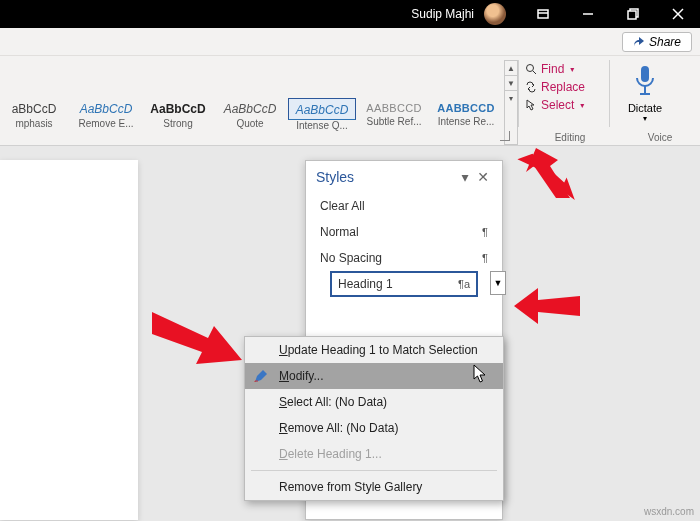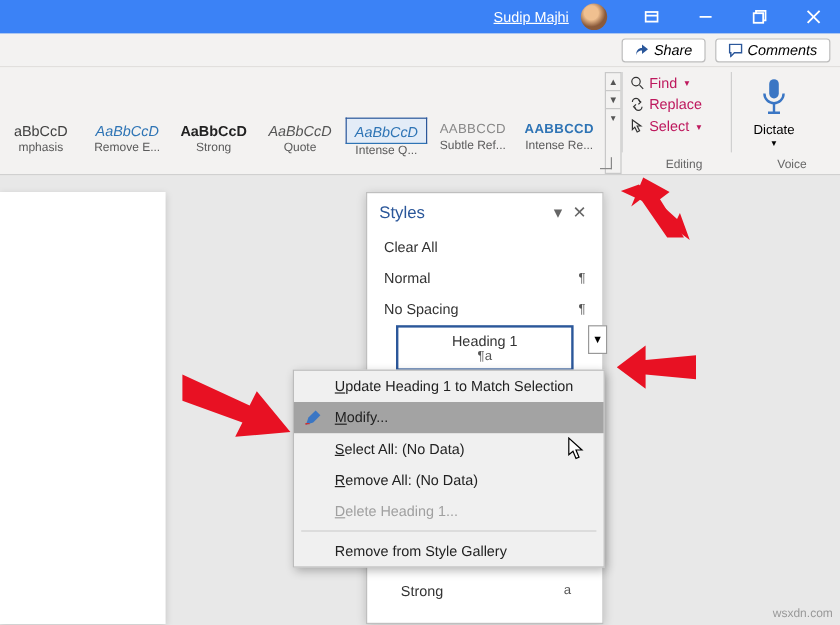--- a/index.html
+++ b/index.html
@@ -1,19 +1,19 @@
 <!DOCTYPE html>
 <html><head>
 <meta charset="utf-8">
 <style>
 * { box-sizing: border-box; margin: 0; padding: 0; font-family: "Segoe UI", sans-serif; }
 body { width: 700px; height: 521px; background: #e8e8e8; overflow: hidden; position: relative; }
 
 
-.titlebar { height: 28px; background: #3b82f6; display: flex; justify-content: flex-end; align-items: center; color: white; font-size: 12px; padding-right: 0; text-decoration: underline; }
+.titlebar { height: 28px; background: #000000; display: flex; justify-content: flex-end; align-items: center; color: white; font-size: 12px; padding-right: 0; }
 .titlebar .user { margin-right: 10px; }
 .titlebar .avatar { width: 22px; height: 22px; border-radius: 50%; background: radial-gradient(circle at 40% 35%, #f0c090 30%, #8a5a3a 60%); display: inline-block; vertical-align: middle; margin-right: 14px; }
 .titlebar .winbtn { width: 45px; height: 28px; display: flex; align-items: center; justify-content: center; color: white; }
 .titlebar .winbtn.close { background: transparent; }
 .titlebar svg { width: 12px; height: 12px; stroke: white; stroke-width: 1.5; fill: none; }
 
 
 .sharebar { height: 28px; background: #f3f2f1; display: flex; justify-content: flex-end; align-items: center; gap: 8px; padding: 0 8px; border-bottom: 1px solid #e1dfdd; }
 .sharebar .btn { border: 1px solid #bdbdbd; background: white; font-size: 12px; padding: 2px 10px; border-radius: 3px; display: flex; align-items: center; gap: 4px; font-style: italic; }
 
@@ -44,27 +44,27 @@
 
 
 .doc-area { position: absolute; top: 160px; left: 0; width: 138px; height: 360px; background: white; box-shadow: 0 2px 6px rgba(0,0,0,.15); }
 
 
 .styles-pane { position: absolute; top: 160px; left: 305px; width: 198px; height: 360px; background: white; border: 1px solid #bfbfbf; box-shadow: 0 2px 8px rgba(0,0,0,.2); font-size: 12px; }
 .styles-pane .hdr { display: flex; align-items: center; padding: 8px 10px; color: #2b579a; font-size: 14px; }
 .styles-pane .hdr .sp { flex: 1; }
 .styles-pane .hdr .ic { width: 18px; text-align: center; color: #666; cursor: default; }
 .sp-item { padding: 6px 14px; display: flex; align-items: center; justify-content: space-between; color: #333; }
-.sp-item.sel { border: 2px solid #2b579a; margin: 0 12px; padding: 4px 6px; flex-direction: column; }
+.sp-item.sel { border: 2px solid #2b579a; margin: 0 12px; padding: 4px 6px; }
 .sp-icon { font-size: 11px; color: #555; }
 .dd-btn { position: absolute; right: 0px; margin-right:-16px; top: 0; width: 16px; height: 24px; border:1px solid #999; background:#fff; display:flex; align-items:center; justify-content:center; font-size:9px;}
 .sel-wrap { position: relative; margin: 0 12px; }
 
 
-.ctx { position: absolute; top: 308px; left: 244px; width: 260px; background: #f0f0f0; border: 1px solid #bcbcbc; box-shadow: 2px 3px 8px rgba(0,0,0,.3); font-size: 12px; }
+.ctx { position: absolute; top: 336px; left: 244px; width: 260px; background: #f0f0f0; border: 1px solid #bcbcbc; box-shadow: 2px 3px 8px rgba(0,0,0,.3); font-size: 12px; }
 .ctx .mi { padding: 6px 14px 6px 34px; position: relative; color: #222; }
 .ctx .mi.hover { background: #a3a3a3; }
 .ctx .mi.disabled { color: #a0a0a0; }
 .ctx .sep { height: 1px; background: #d0d0d0; margin: 3px 6px; }
 .ctx .mi .pen { position: absolute; left: 8px; top: 5px; width: 16px; height: 16px; }
 
 
 .arrow { position: absolute; pointer-events: none; }
 .arrow svg { overflow: visible; }
 
@@ -107,26 +107,20 @@
       </svg>
     </div>
 </div>
 
 <div class="sharebar">
   <div class="btn">
     <svg width="12" height="12" viewBox="0 0 12 12">
         <path d="M6 1 L11 5 L6 9 L6 6 C3 6 1 8 1 11 C1 6 3 4 6 4 Z" fill="#2b579a"></path>
       </svg>
     <span>Share</span>
-  </div>
-  <div class="btn">
-    <svg width="12" height="12" viewBox="0 0 12 12">
-        <path d="M1 1 H11 V8 H5 L2 11 V8 H1 Z" fill="none" stroke="#2b579a" stroke-width="1.2"></path>
-      </svg>
-    <span>Comments</span>
   </div>
 </div>
 
 <div class="ribbon">
   <div class="styles-gallery" id="gallery">
       <div class="style-chip">
         <div class="preview" style="color:#404040;">aBbCcD</div>
         <div class="lbl">mphasis</div>
       </div>
       <div class="style-chip">

